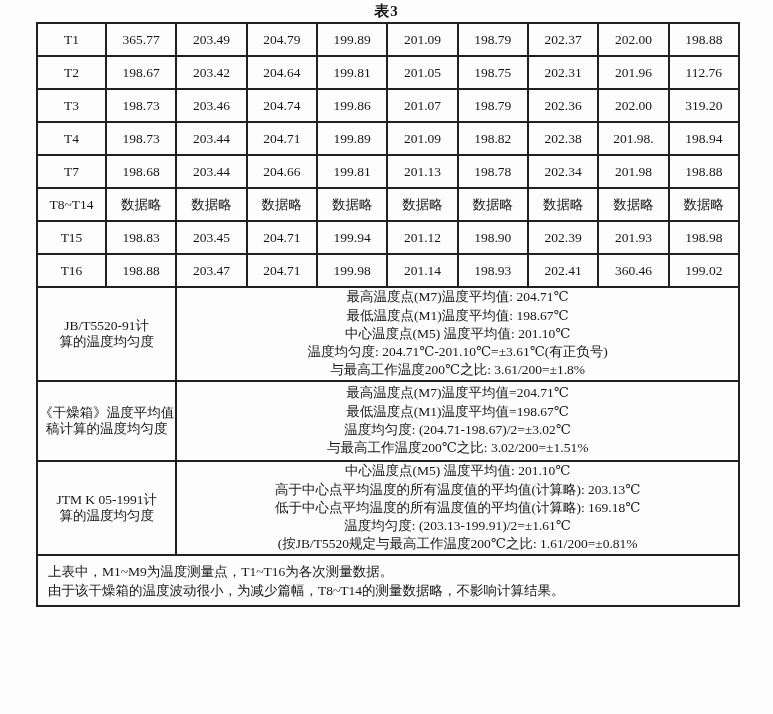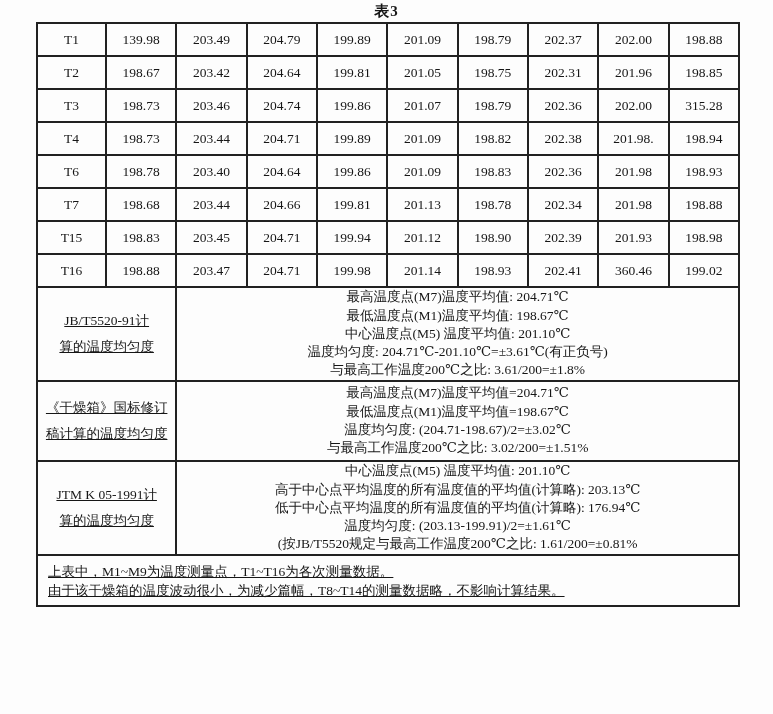--- a/index.html
+++ b/index.html
@@ -21,31 +21,31 @@
   }
   table.main th, table.main td {
     border:2px solid #212121;
     font-size:13.5px; font-weight:normal;
     text-align:center; vertical-align:middle;
     padding:0; overflow:hidden;
   }
   tr.hdr th { height:32px; }
   tr.datarow td, tr.datarow th { height:31px; }
   td.sec-label {
-    white-space:pre-line; line-height:26px; font-size:13.5px;
-    text-align:center; vertical-align:middle;text-decoration:underline;
+    white-space:pre-line; line-height:16px; font-size:13.5px;
+    text-align:center; vertical-align:middle;
   }
   td.sec-content {
     text-align:left; vertical-align:middle; padding:4px 4px 4px 14px;
   }
   td.sec-content .ln { line-height:18.3px; font-size:13.5px; white-space:nowrap; }
   tr.sec5 td { height:92px; }
   tr.sec4 td { height:78px; }
   tr.footrow td { height:45px; text-align:left; vertical-align:middle; padding:2px 6px 2px 10px; }
-  tr.footrow .ln { line-height:19px; font-size:13.5px; white-space:nowrap;text-decoration:underline; }
+  tr.footrow .ln { line-height:19px; font-size:13.5px; white-space:nowrap; }
 </style>
 </head>
 <body>
 
 <div class="page">
   <div class="doc-title">表3</div>
 
   <table class="main">
     <colgroup>
       <col style="width:69px">
@@ -56,97 +56,97 @@
         <col>
         <col>
         <col>
         <col>
         <col>
     </colgroup>
     <tbody>
 
       <tr class="datarow">
         <th>T1</th>
-        <td>139.98</td>
+        <td>365.77</td>
         <td>203.49</td>
         <td>204.79</td>
         <td>199.89</td>
         <td>201.09</td>
         <td>198.79</td>
         <td>202.37</td>
         <td>202.00</td>
         <td>198.88</td>
       </tr>
 
       <tr class="datarow">
         <th>T2</th>
         <td>198.67</td>
         <td>203.42</td>
         <td>204.64</td>
         <td>199.81</td>
         <td>201.05</td>
         <td>198.75</td>
         <td>202.31</td>
         <td>201.96</td>
-        <td>198.85</td>
+        <td>112.76</td>
       </tr>
 
       <tr class="datarow">
         <th>T3</th>
         <td>198.73</td>
         <td>203.46</td>
         <td>204.74</td>
         <td>199.86</td>
         <td>201.07</td>
         <td>198.79</td>
         <td>202.36</td>
         <td>202.00</td>
-        <td>315.28</td>
+        <td>319.20</td>
       </tr>
 
       <tr class="datarow">
         <th>T4</th>
         <td>198.73</td>
         <td>203.44</td>
         <td>204.71</td>
         <td>199.89</td>
         <td>201.09</td>
         <td>198.82</td>
         <td>202.38</td>
         <td>201.98.</td>
         <td>198.94</td>
       </tr>
 
 
-      <tr class="datarow">
-        <th>T6</th>
-        <td>198.78</td>
-        <td>203.40</td>
-        <td>204.64</td>
-        <td>199.86</td>
-        <td>201.09</td>
-        <td>198.83</td>
-        <td>202.36</td>
-        <td>201.98</td>
-        <td>198.93</td>
-      </tr>
 
       <tr class="datarow">
         <th>T7</th>
         <td>198.68</td>
         <td>203.44</td>
         <td>204.66</td>
         <td>199.81</td>
         <td>201.13</td>
         <td>198.78</td>
         <td>202.34</td>
         <td>201.98</td>
         <td>198.88</td>
       </tr>
 
+      <tr class="datarow">
+        <th>T8~T14</th>
+        <td>数据略</td>
+        <td>数据略</td>
+        <td>数据略</td>
+        <td>数据略</td>
+        <td>数据略</td>
+        <td>数据略</td>
+        <td>数据略</td>
+        <td>数据略</td>
+        <td>数据略</td>
+      </tr>
 
       <tr class="datarow">
         <th>T15</th>
         <td>198.83</td>
         <td>203.45</td>
         <td>204.71</td>
         <td>199.94</td>
         <td>201.12</td>
         <td>198.90</td>
         <td>202.39</td>
@@ -174,37 +174,37 @@
         <td class="sec-content" colspan="8">
           <div class="ln">最高温度点(M7)温度平均值: 204.71℃</div>
           <div class="ln">最低温度点(M1)温度平均值: 198.67℃</div>
           <div class="ln">中心温度点(M5) 温度平均值: 201.10℃</div>
           <div class="ln">温度均匀度: 204.71℃-201.10℃=±3.61℃(有正负号)</div>
           <div class="ln">与最高工作温度200℃之比: 3.61/200=±1.8%</div>
         </td>
       </tr>
 
       <tr class="sec4">
-        <td class="sec-label" colspan="2">《干燥箱》国标修订
+        <td class="sec-label" colspan="2">《干燥箱》温度平均值
 稿计算的温度均匀度</td>
         <td class="sec-content" colspan="8">
           <div class="ln">最高温度点(M7)温度平均值=204.71℃</div>
           <div class="ln">最低温度点(M1)温度平均值=198.67℃</div>
           <div class="ln">温度均匀度: (204.71-198.67)/2=±3.02℃</div>
           <div class="ln">与最高工作温度200℃之比: 3.02/200=±1.51%</div>
         </td>
       </tr>
 
       <tr class="sec5">
         <td class="sec-label" colspan="2">JTM K 05-1991计
 算的温度均匀度</td>
         <td class="sec-content" colspan="8">
           <div class="ln">中心温度点(M5) 温度平均值: 201.10℃</div>
           <div class="ln">高于中心点平均温度的所有温度值的平均值(计算略): 203.13℃</div>
-          <div class="ln">低于中心点平均温度的所有温度值的平均值(计算略): 176.94℃</div>
+          <div class="ln">低于中心点平均温度的所有温度值的平均值(计算略): 169.18℃</div>
           <div class="ln">温度均匀度: (203.13-199.91)/2=±1.61℃</div>
           <div class="ln">(按JB/T5520规定与最高工作温度200℃之比: 1.61/200=±0.81%</div>
         </td>
       </tr>
 
       <tr class="footrow">
         <td colspan="10">
           <div class="ln">上表中，M1~M9为温度测量点，T1~T16为各次测量数据。</div>
           <div class="ln">由于该干燥箱的温度波动很小，为减少篇幅，T8~T14的测量数据略，不影响计算结果。</div>
         </td>

